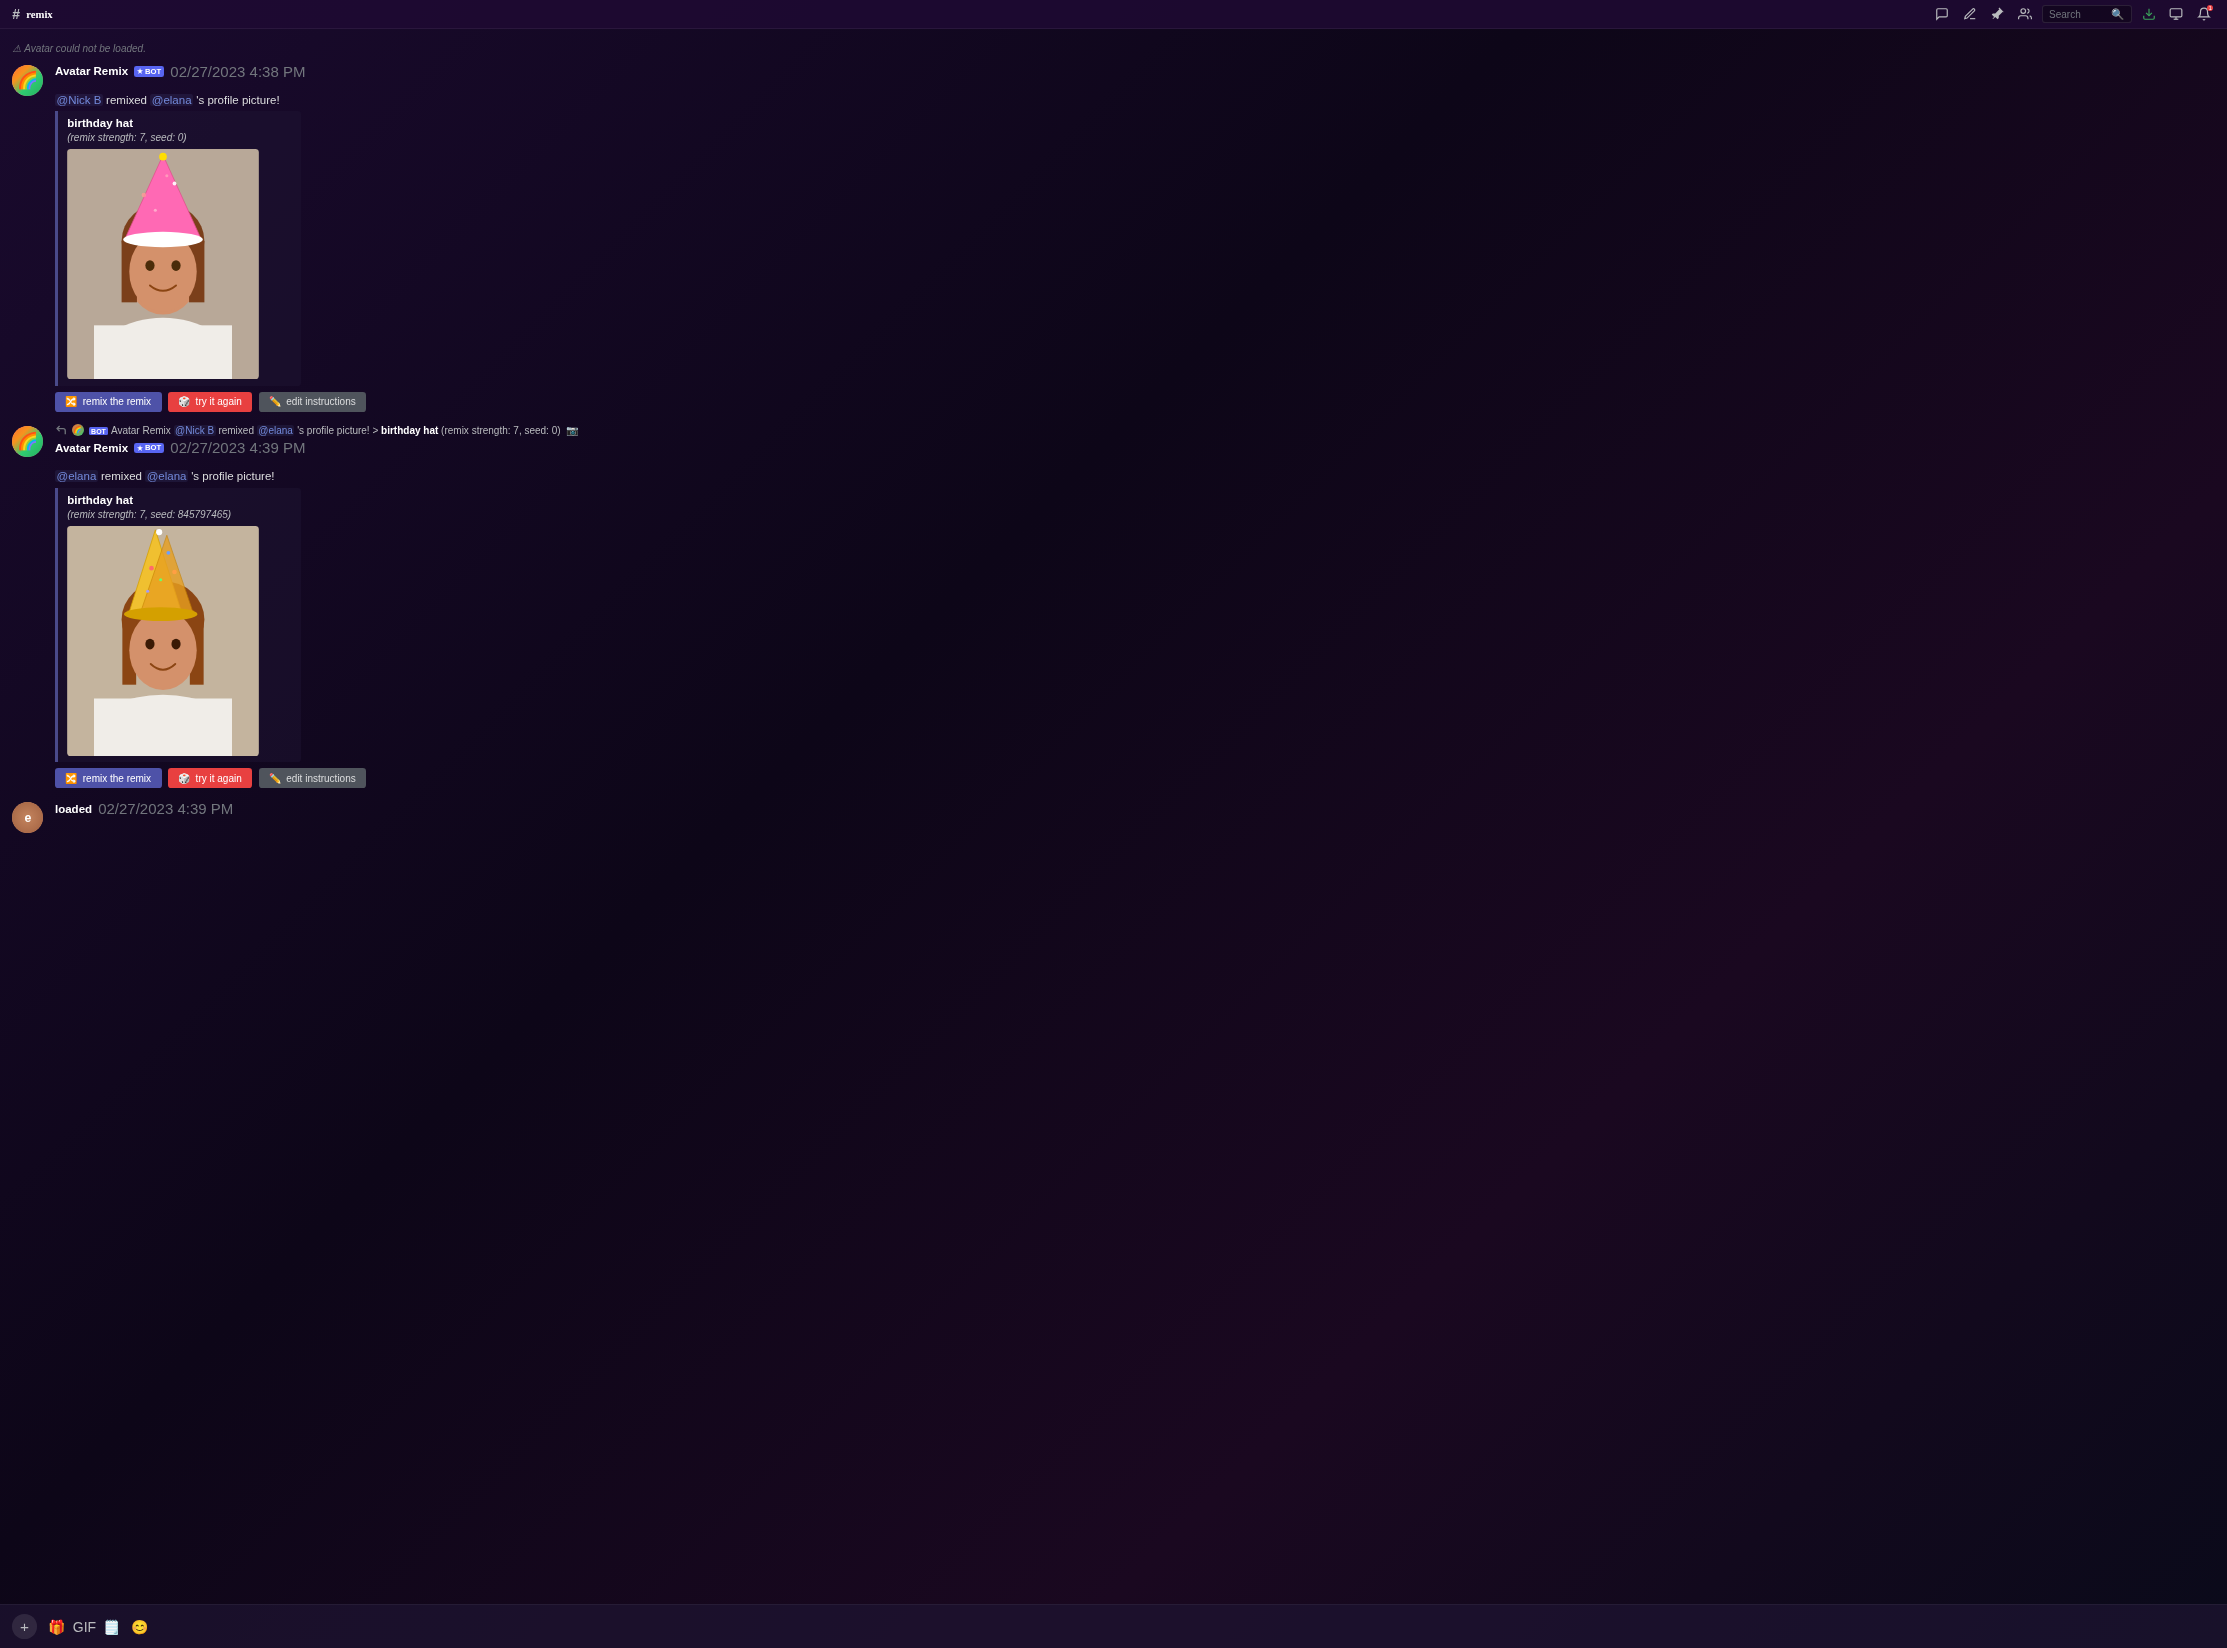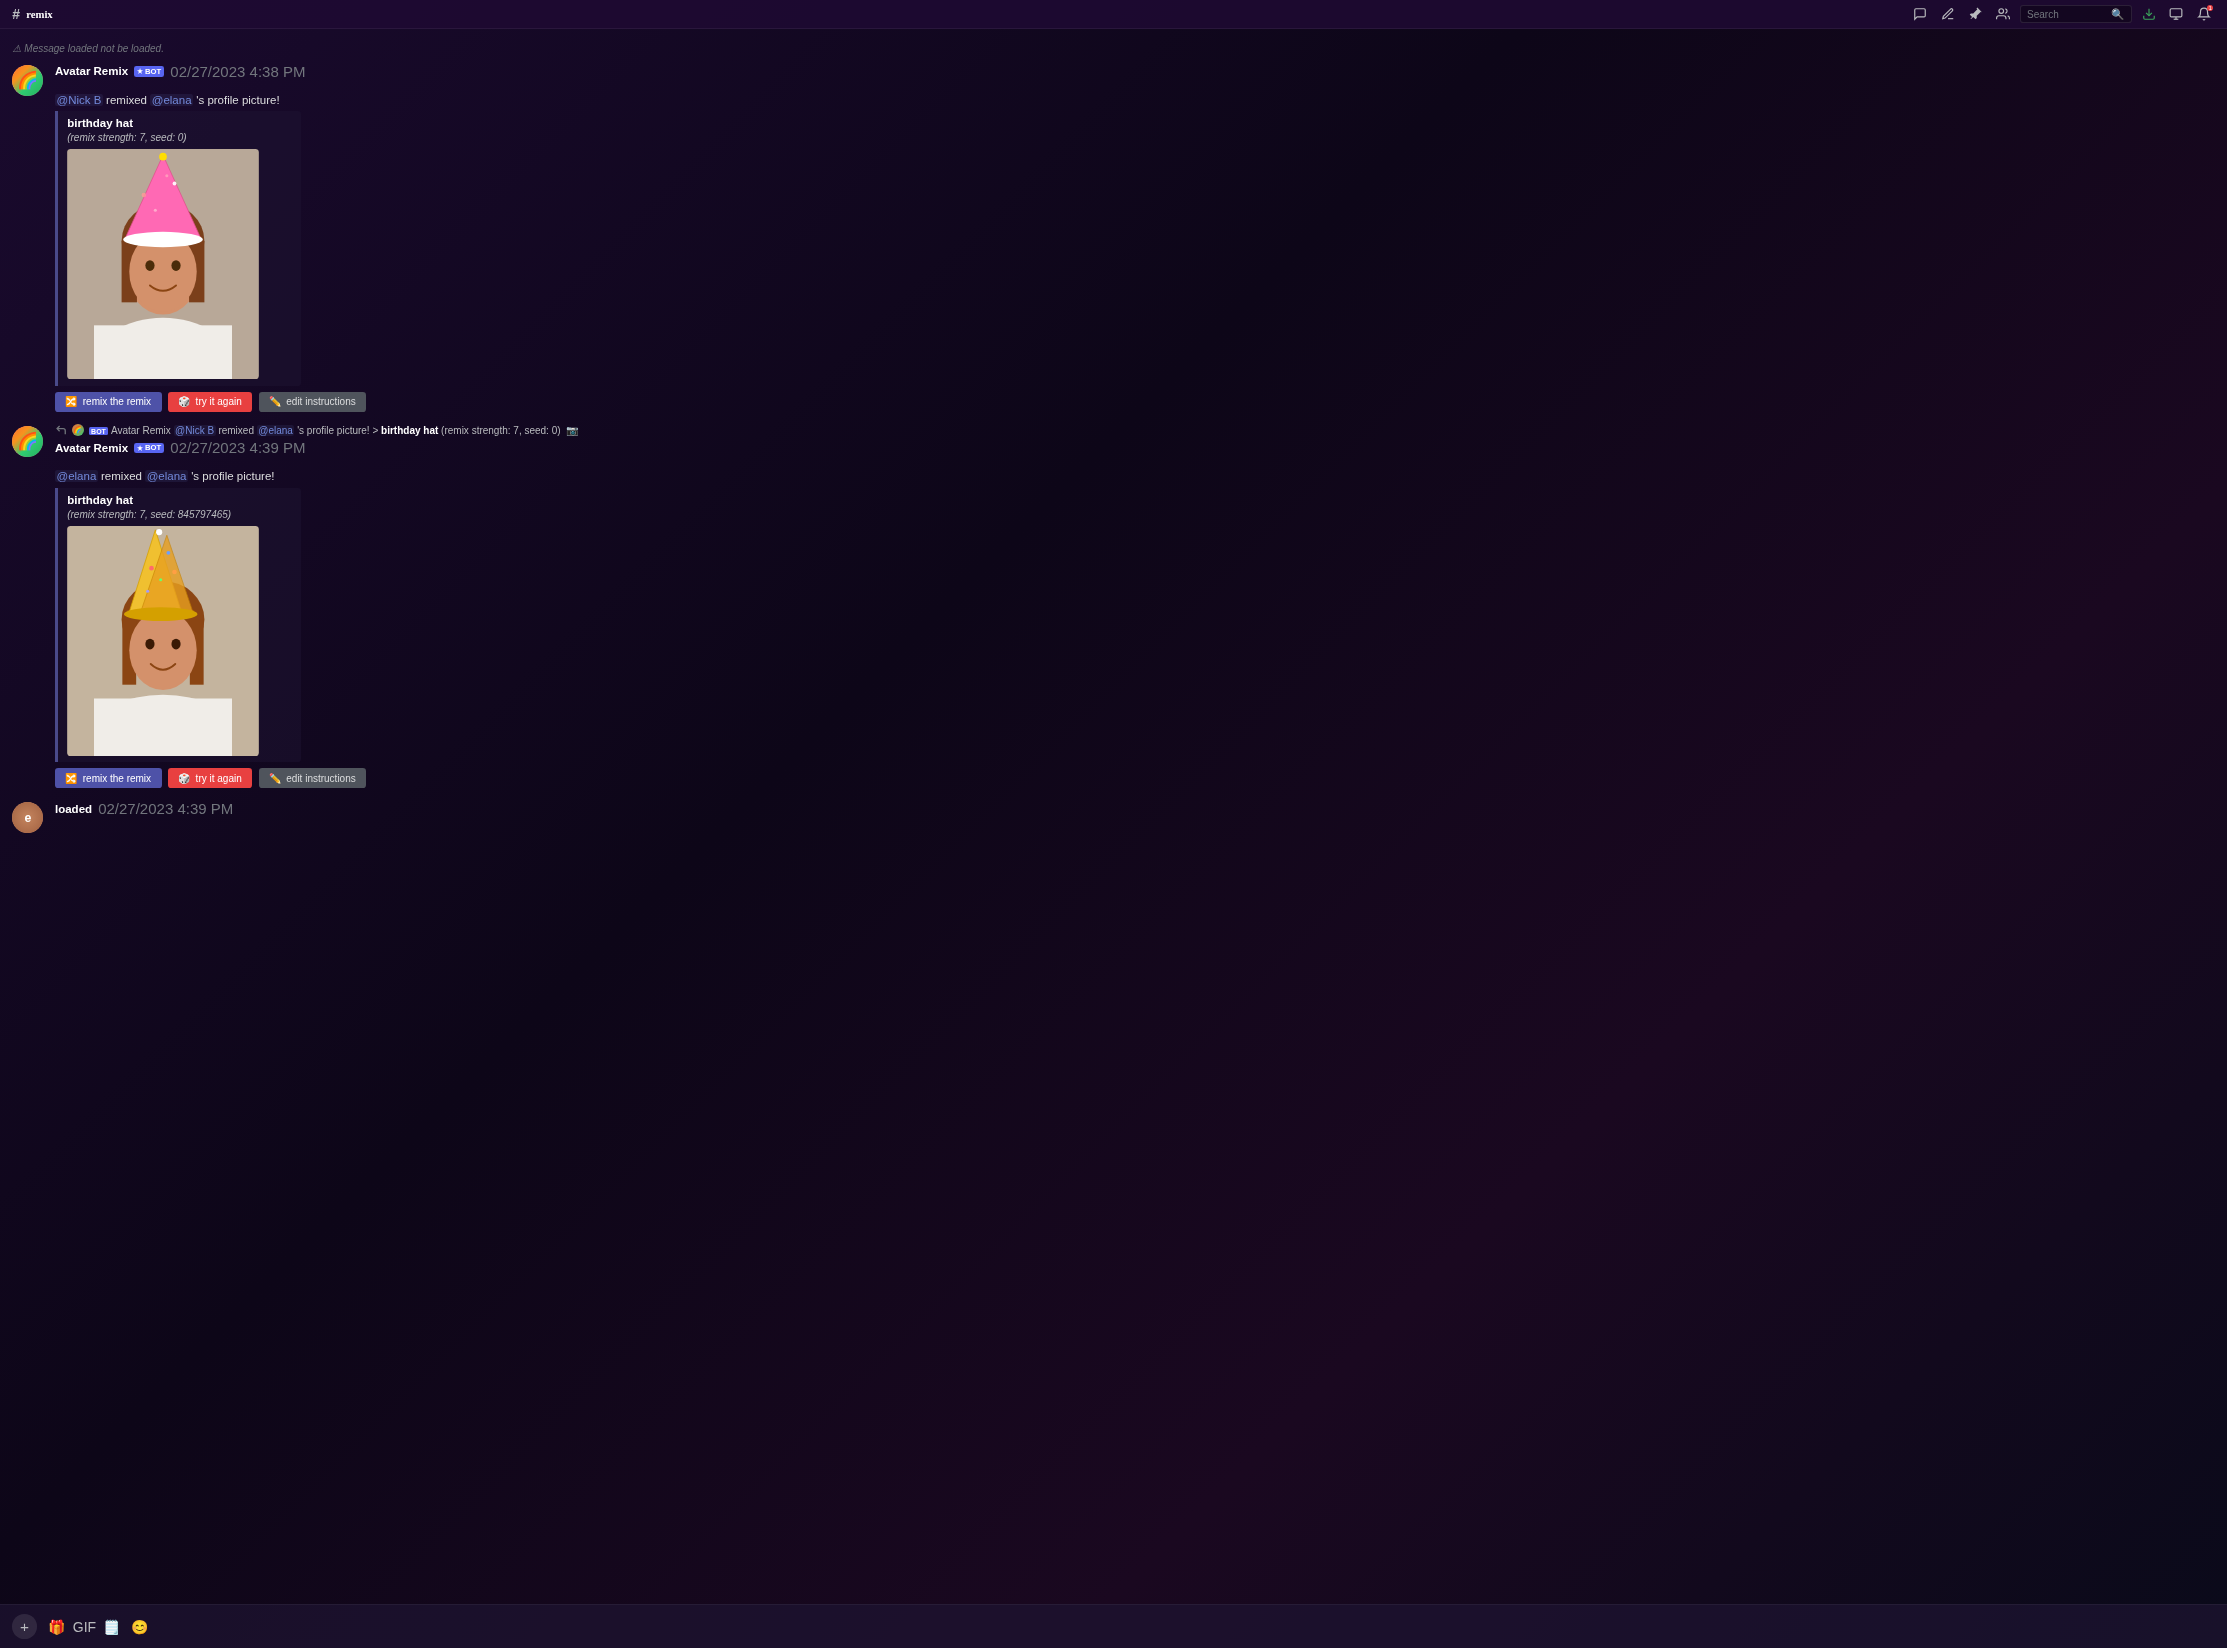--- a/index.html
+++ b/index.html
@@ -50,21 +50,21 @@
     }
 
     .search-bar {
       background: rgba(0,0,0,0.3);
       border: 0.8px solid rgba(255,255,255,0.1);
       border-radius: 3.1px;
       padding: 1.5px 6.1px;
       display: flex;
       align-items: center;
       gap: 4.6px;
-      width: 112px;
+      width: 90px;
     }
     .search-bar input {
       background: transparent;
       border: none;
       outline: none;
       color: #dcddde;
       font-size: 10px;
       width: 100%;
     }
     .search-bar input::placeholder { color: #72767d; }
@@ -396,21 +396,21 @@
       <span style="position:absolute;top:1.5px;right:1.5px;width:6.1px;height:6.1px;background:#ed4245;border-radius:50%;font-size:5.4px;color:#fff;display:flex;align-items:center;justify-content:center;">1</span>
     </div>
   </div>
 </div>
 
 <div class="main-content">
 
   <div class="message-group" style="padding-left:12.3px;">
     <div class="message-notice">
       <span>⚠</span>
-      <span>Message loaded not be loaded.</span>
+      <span>Avatar could not be loaded.</span>
     </div>
   </div>
 
   <div class="message-group">
     <div class="avatar">
       <div class="avatar-img">🌈</div>
     </div>
     <div class="message-header">
       <span class="username">Avatar Remix</span>
       <span class="bot-badge">

